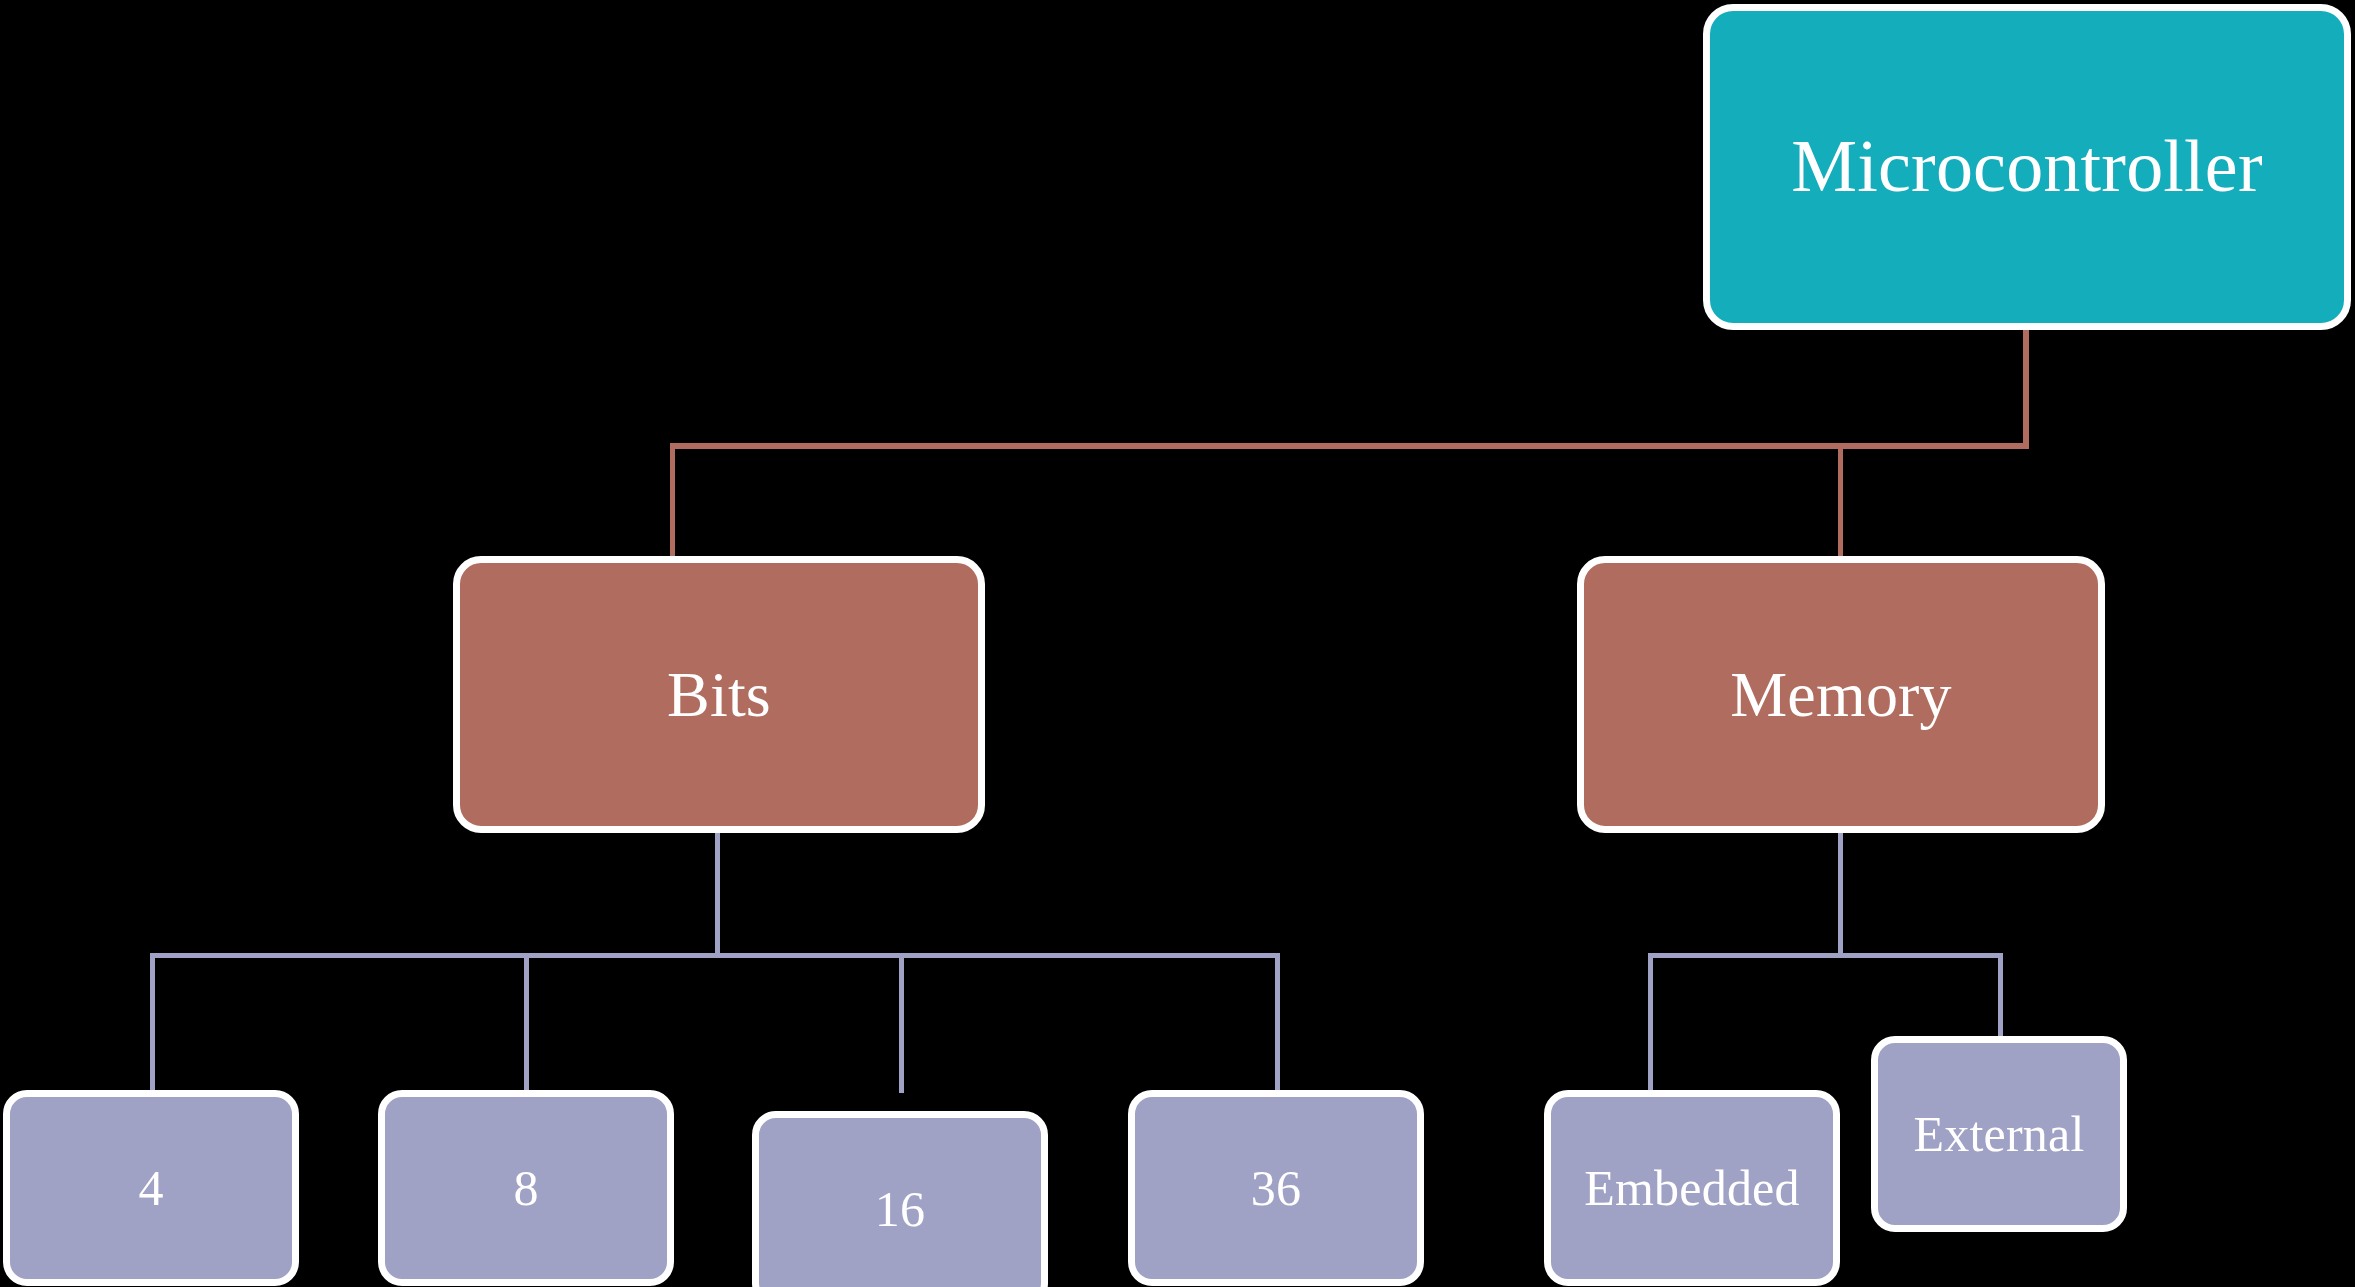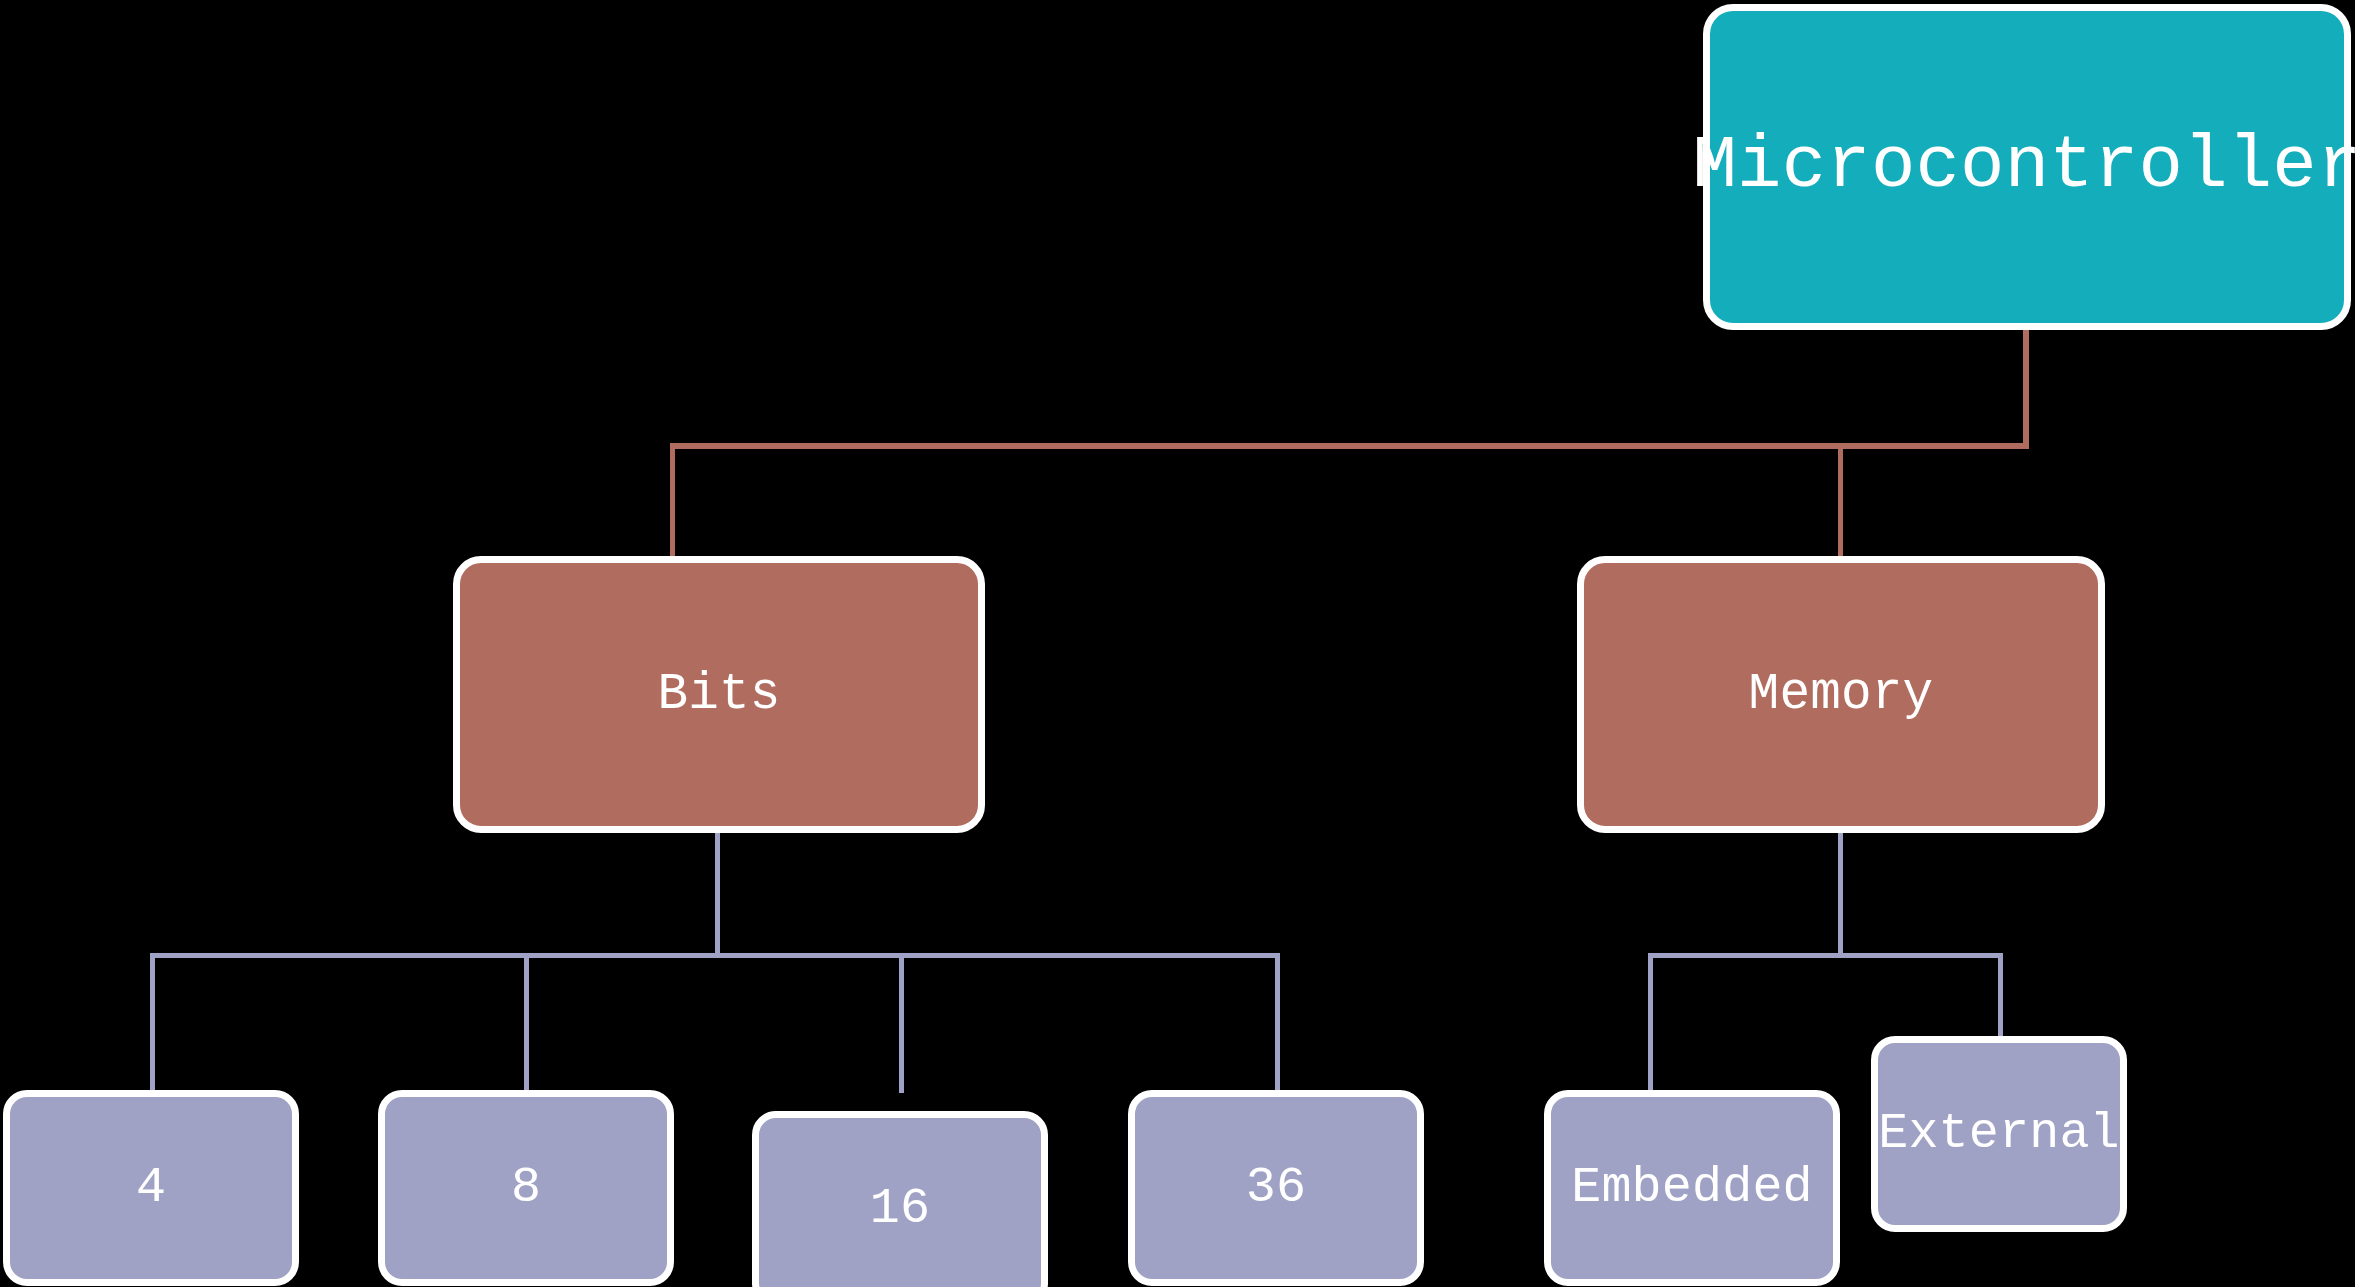--- a/index.html
+++ b/index.html
@@ -7,21 +7,21 @@
     margin: 0;
     padding: 0;
     background: #000000;
   }
   #canvas {
     position: relative;
     width: 2355px;
     height: 1287px;
     background: #000000;
     overflow: hidden;
-    font-family: Liberation Mono, monospace;
+    font-family: Liberation Serif, serif;
   }
 
   
   .edge {
     position: absolute;
   }
   .edge-h { height: 6px; }
   .edge-v { width: 6px; }
 
   
@@ -41,21 +41,21 @@
     z-index: 5;
   }
 
   .node-root {
     background: #14adbc;
     font-size: 74px;
     border-radius: 30px;
   }
   .node-branch {
     background: #b06c5e;
-    font-size: 51px;
+    font-size: 64px;
     border-radius: 28px;
   }
   .node-leaf {
     background: #a0a2c5;
     font-size: 50px;
     border-radius: 24px;
   }
 </style>
 </head>
 <body>

